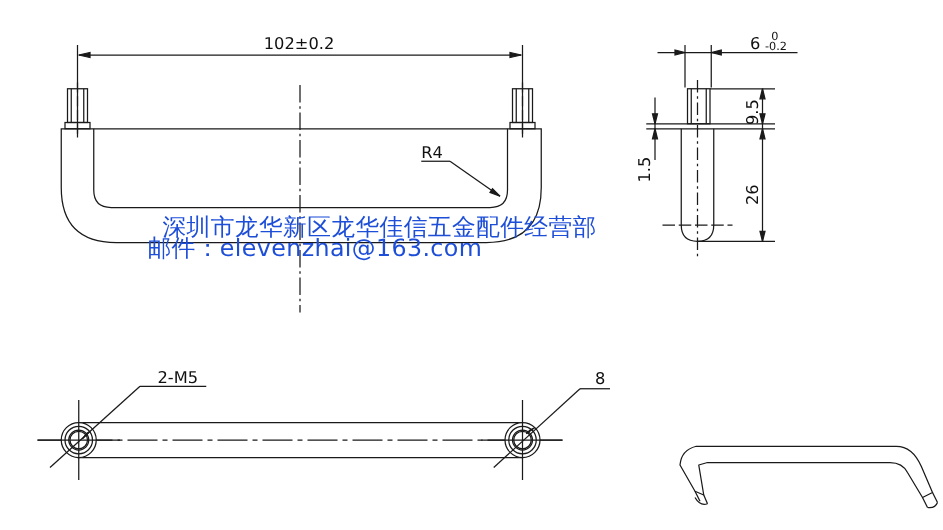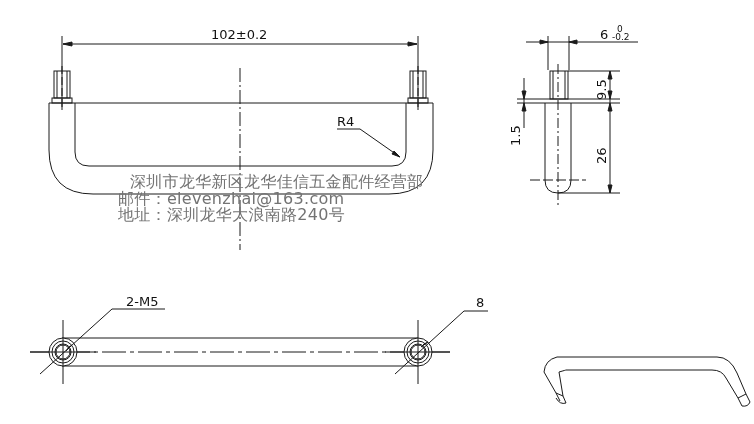--- a/index.html
+++ b/index.html
@@ -2,22 +2,22 @@
 <html><head>
   <meta charset="utf-8">
   <style>
     html, body { margin: 0; padding: 0; background: #ffffff; }
     body { width: 754px; height: 424px; position: relative; overflow: hidden; }
     .canvas { position: absolute; left: 0; top: 0; width: 754px; height: 424px; }
     svg text.dim { font-family: "DejaVu Sans", sans-serif; font-size: 13px; fill: #111; }
     svg text.tol { font-family: "DejaVu Sans", sans-serif; font-size: 9px; fill: #111; }
     .watermark {
       position: absolute; left: 118px; top: 174px;
-      font-family: "DejaVu Sans", sans-serif; font-size: 16px; line-height: 16.5px;
-      color: #737373; letter-spacing: 0.3px; white-space: nowrap;
+      font-family: "DejaVu Sans", sans-serif; font-size: 19px; line-height: 16.5px;
+      color: #1d4ed8; letter-spacing: 0.3px; white-space: nowrap;
     }
     .watermark div { margin: 0; }
     .watermark .l0 { padding-left: 12px; }
   </style>
 </head>
 <body>
 
 <div class="canvas">
 <svg width="754" height="424" viewBox="0 0 754 424" xmlns="http://www.w3.org/2000/svg">
   <g stroke="#1a1a1a" stroke-width="1" fill="none">
@@ -139,14 +139,13 @@
   <text class="dim" transform="translate(606,164) rotate(-90)">26</text>
 
   <text class="dim" x="126" y="306">2-M5</text>
   <text class="dim" x="476" y="307">8</text>
 </svg>
 </div>
 
 <div class="watermark">
   <div class="l0">深圳市龙华新区龙华佳信五金配件经营部</div>
   <div>邮件：elevenzhai@163.com</div>
-  <div>地址：深圳龙华大浪南路240号</div>
 </div>
 
 </body></html>

